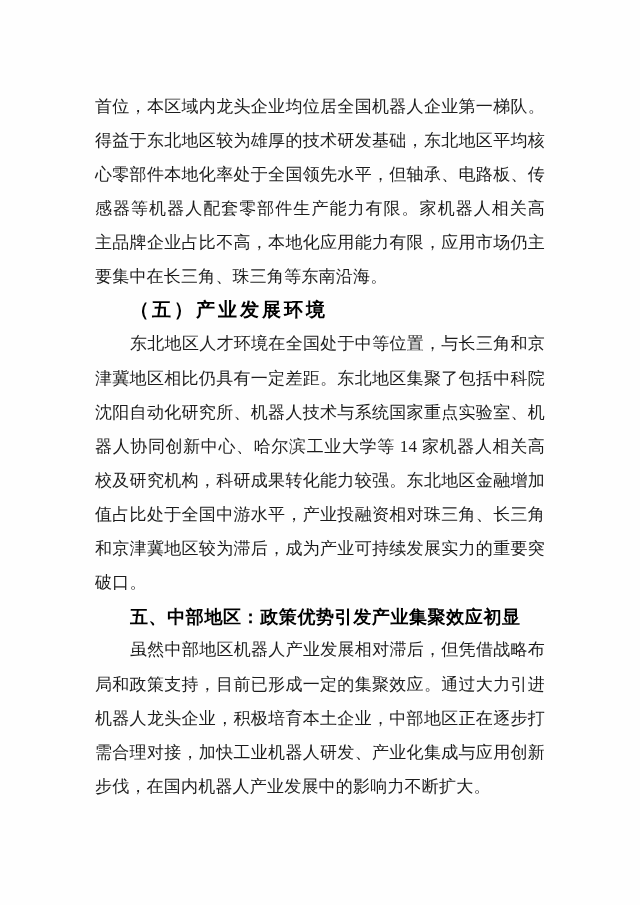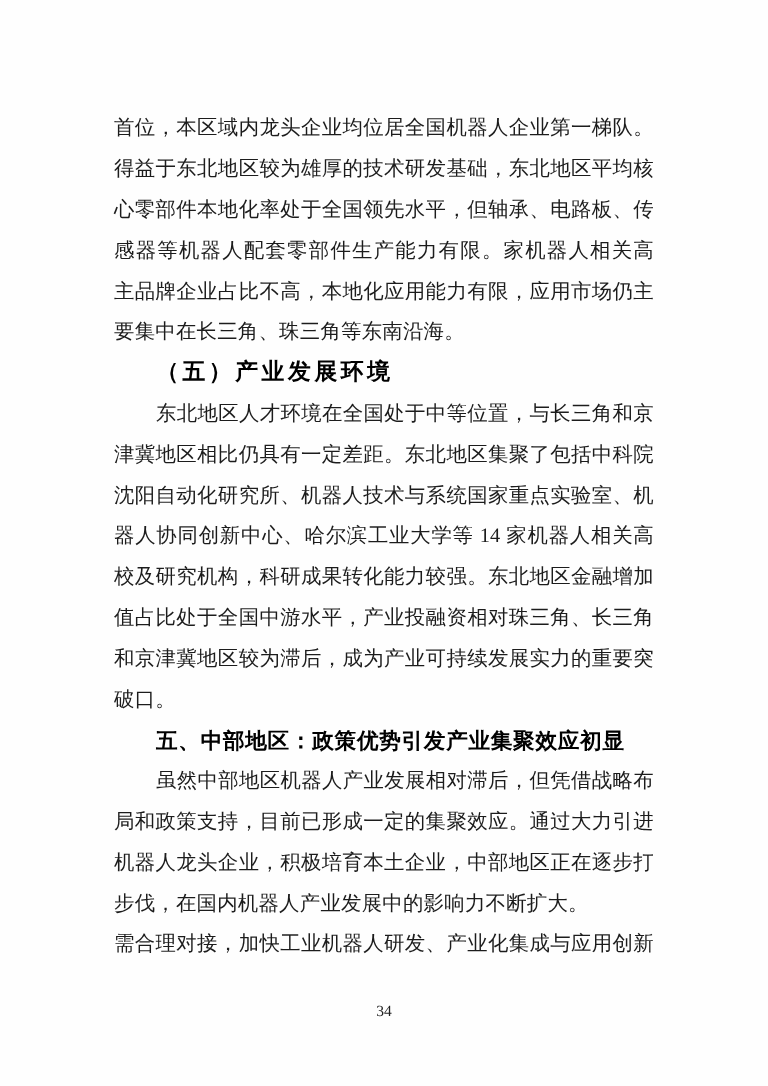--- a/index.html
+++ b/index.html
@@ -33,21 +33,21 @@
     text-align:justify;
     text-align-last:justify;
     text-justify:inter-character;
     white-space:nowrap;
     overflow:visible;
   }
   .line.end{
     text-align:center;
     text-align-last:left;
   }
-  .line.indent{ text-indent:35px; }
+  .line.indent{ text-indent:35px;font-family:Liberation Mono, monospace; }
   .line.h-kai{
     font-weight:bold;
     color:var(--heading);
     font-size:19px;
     letter-spacing:3px;
     text-align:left;text-align-last:left;
   }
   .line.h-hei{
     font-family:"Liberation Sans","DejaVu Sans",sans-serif;
     font-weight:bold;
@@ -91,18 +91,17 @@
         <div class="line">和京津冀地区较为滞后，成为产业可持续发展实力的重要突</div>
         <div class="line end">破口。</div>
       </div>
       <div>
         <div class="line h-hei end indent">五、中部地区：政策优势引发产业集聚效应初显</div>
       </div>
       <div>
         <div class="line indent">虽然中部地区机器人产业发展相对滞后，但凭借战略布</div>
         <div class="line">局和政策支持，目前已形成一定的集聚效应。通过大力引进</div>
         <div class="line">机器人龙头企业，积极培育本土企业，中部地区正在逐步打</div>
+        <div class="line">需合理对接，加快工业机器人研发、产业化集成与应用创新</div>
         <div class="line end">步伐，在国内机器人产业发展中的影响力不断扩大。</div>
-        <div class="line">需合理对接，加快工业机器人研发、产业化集成与应用创新</div>
       </div>
     </div>
-  <div class="page-number">34</div>
 </div>
 
 </body></html>

